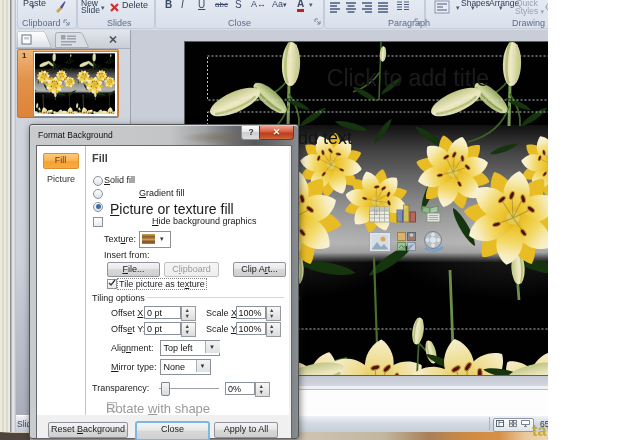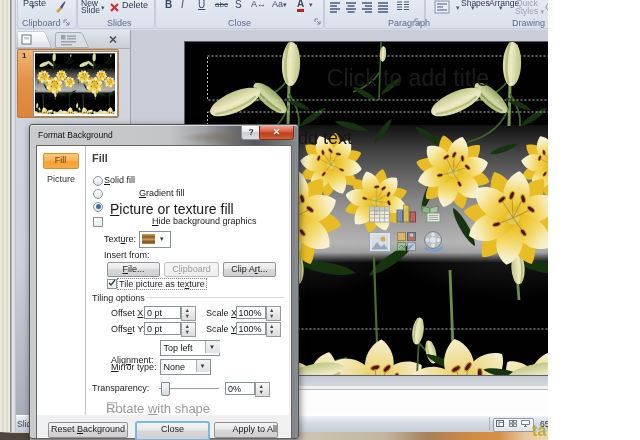--- a/index.html
+++ b/index.html
@@ -444,21 +444,21 @@
 
     <div class="t" style="left:67px;top:88px;font-size:9px;color:#1a1a1a;">Text<u>u</u>re:</div>
     <div class="abs" style="left:102px;top:85px;width:30px;height:15px;background:#fff;border:1px solid #8a9199;">
       <div class="abs" style="left:2px;top:2px;width:13px;height:10px;background:linear-gradient(#caa05a 0,#8a5a28 30%,#c89b52 55%,#7a4a20 80%,#b88a48 100%);"></div>
       <div class="t" style="left:20px;top:3px;font-size:7px;color:#333;">▾</div>
     </div>
     <div class="t" style="left:67px;top:103.5px;font-size:9px;color:#1a1a1a;">Insert from:</div>
 
     <div class="abs" style="left:70px;top:115.5px;width:51px;height:13px;background:linear-gradient(#f4f4f4,#e8e8e8 45%,#d8d8d8 50%,#cfcfcf);border:1px solid #8f959b;border-radius:2px;text-align:center;font-size:9px;color:#1a1a1a;line-height:12px;"><u>F</u>ile...</div>
     <div class="abs" style="left:127px;top:115.5px;width:53px;height:13px;background:linear-gradient(#f5f5f5,#eee);border:1px solid #bcc0c4;border-radius:2px;text-align:center;font-size:9px;color:#9a9a9a;line-height:12px;">C<u>l</u>ipboard</div>
-    <div class="abs" style="left:186px;top:115.5px;width:51px;height:13px;background:linear-gradient(#f4f4f4,#e8e8e8 45%,#d8d8d8 50%,#cfcfcf);border:1px solid #8f959b;border-radius:2px;text-align:center;font-size:9px;color:#1a1a1a;line-height:12px;">Clip A<u>r</u>t...</div>
+    <div class="abs" style="left:196px;top:115.5px;width:51px;height:13px;background:linear-gradient(#f4f4f4,#e8e8e8 45%,#d8d8d8 50%,#cfcfcf);border:1px solid #8f959b;border-radius:2px;text-align:center;font-size:9px;color:#1a1a1a;line-height:12px;">Clip A<u>r</u>t...</div>
 
     <div class="abs" style="left:70px;top:132.5px;width:8px;height:8px;border:1px solid #8a9199;background:linear-gradient(#fefefe,#e8ecef);"></div>
     <svg class="abs" style="left:71px;top:133px" width="8" height="8" viewBox="0 0 8 8">
           <path d="M1,4 L3,6 L7,1" stroke="#3a3a3a" stroke-width="1.4" fill="none"></path>
         </svg>
     <div class="t" style="left:80px;top:131.5px;font-size:9px;color:#1a1a1a;border:1px dotted #888;padding:0 1px;">Tile picture as te<u>x</u>ture</div>
 
     <div class="t" style="left:55px;top:146.5px;font-size:9px;color:#1a1a1a;">Tiling options</div>
     <div class="abs" style="left:110px;top:151px;width:137px;height:1px;background:#d5d8da;"></div>
 
@@ -480,21 +480,21 @@
           <div style="position:absolute;left:2.5px;top:0.5px;font-size:5.5px;color:#444;">▲</div>
           <div style="position:absolute;left:2.5px;top:6px;font-size:5.5px;color:#444;">▼</div>
         </div>
     <div class="t" style="left:169px;top:177.5px;font-size:9px;color:#1a1a1a;">Scale <u>Y</u>:</div>
     <div class="abs" style="left:198.5px;top:175.5px;width:30px;height:13px;background:#fff;border:1px solid #8a9199;font-size:9px;color:#111;padding:1.5px 0 0 2px;box-sizing:border-box;">100%</div>
     <div class="abs" style="left:228.5px;top:175.5px;width:13px;height:13px;background:linear-gradient(#f8f8f8,#dcdcdc);border:1px solid #989ca1;">
           <div style="position:absolute;left:2.5px;top:0.5px;font-size:5.5px;color:#444;">▲</div>
           <div style="position:absolute;left:2.5px;top:6px;font-size:5.5px;color:#444;">▼</div>
         </div>
 
-    <div class="t" style="left:74px;top:196.5px;font-size:9px;color:#1a1a1a;margin-top:12px;">Alig<u>n</u>ment:</div>
+    <div class="t" style="left:74px;top:196.5px;font-size:9px;color:#1a1a1a;">Alig<u>n</u>ment:</div>
     <div class="abs" style="left:122.5px;top:194px;width:58px;height:14px;background:#fff;border:1px solid #8a9199;">
       <div class="t" style="left:3px;top:1.5px;font-size:9px;color:#111;">Top left</div>
       <div class="abs" style="left:44px;top:0;width:14px;height:12px;background:linear-gradient(#f2f3f4,#dfe2e5);border-left:1px solid #aab0b6;">
             <div style="position:absolute;left:3.5px;top:2.5px;font-size:6px;color:#333;">▼</div>
           </div>
     </div>
 
     <div class="t" style="left:74px;top:215.5px;font-size:9px;color:#1a1a1a;"><u>M</u>irror type:</div>
     <div class="abs" style="left:122.5px;top:213px;width:49px;height:14px;background:#fff;border:1px solid #8a9199;">
       <div class="t" style="left:3px;top:1.5px;font-size:9px;color:#111;">None</div>
@@ -510,17 +510,17 @@
     <div class="abs" style="left:218px;top:235.5px;width:13px;height:13px;background:linear-gradient(#f8f8f8,#dcdcdc);border:1px solid #989ca1;">
           <div style="position:absolute;left:2.5px;top:0.5px;font-size:5.5px;color:#444;">▲</div>
           <div style="position:absolute;left:2.5px;top:6px;font-size:5.5px;color:#444;">▼</div>
         </div>
 
     <div class="abs" style="left:70px;top:256px;width:8px;height:8px;border:1px solid #b8bcc0;background:#f4f5f6;"></div>
     <div class="t" style="left:69px;top:255px;font-size:13px;color:#9a9a9a;">Rotate <u>w</u>ith shape</div>
 
     <div class="abs" style="left:11px;top:275.5px;width:78px;height:14px;background:linear-gradient(#f4f4f4,#e8e8e8 45%,#d8d8d8 50%,#cfcfcf);border:1px solid #8f959b;border-radius:2px;text-align:center;font-size:9px;color:#1a1a1a;line-height:13px;">Reset <u>B</u>ackground</div>
     <div class="abs" style="left:98px;top:274.5px;width:71px;height:16px;border:2px solid #7ab8e0;border-radius:3px;background:linear-gradient(#f4f4f4,#e8e8e8 45%,#d8d8d8 50%,#cfcfcf);text-align:center;font-size:9px;color:#1a1a1a;line-height:12px;">Close</div>
-    <div class="abs" style="left:177px;top:275.5px;width:62px;height:14px;background:linear-gradient(#f4f4f4,#e8e8e8 45%,#d8d8d8 50%,#cfcfcf);border:1px solid #8f959b;border-radius:2px;text-align:right;font-size:9px;color:#1a1a1a;line-height:13px;">Apply to All</div>
+    <div class="abs" style="left:177px;top:275.5px;width:62px;height:14px;background:linear-gradient(#f4f4f4,#e8e8e8 45%,#d8d8d8 50%,#cfcfcf);border:1px solid #8f959b;border-radius:2px;text-align:center;font-size:9px;color:#1a1a1a;line-height:13px;">Apply to All</div>
   </div>
 </div>
 
 </div>
 
 </body></html>

